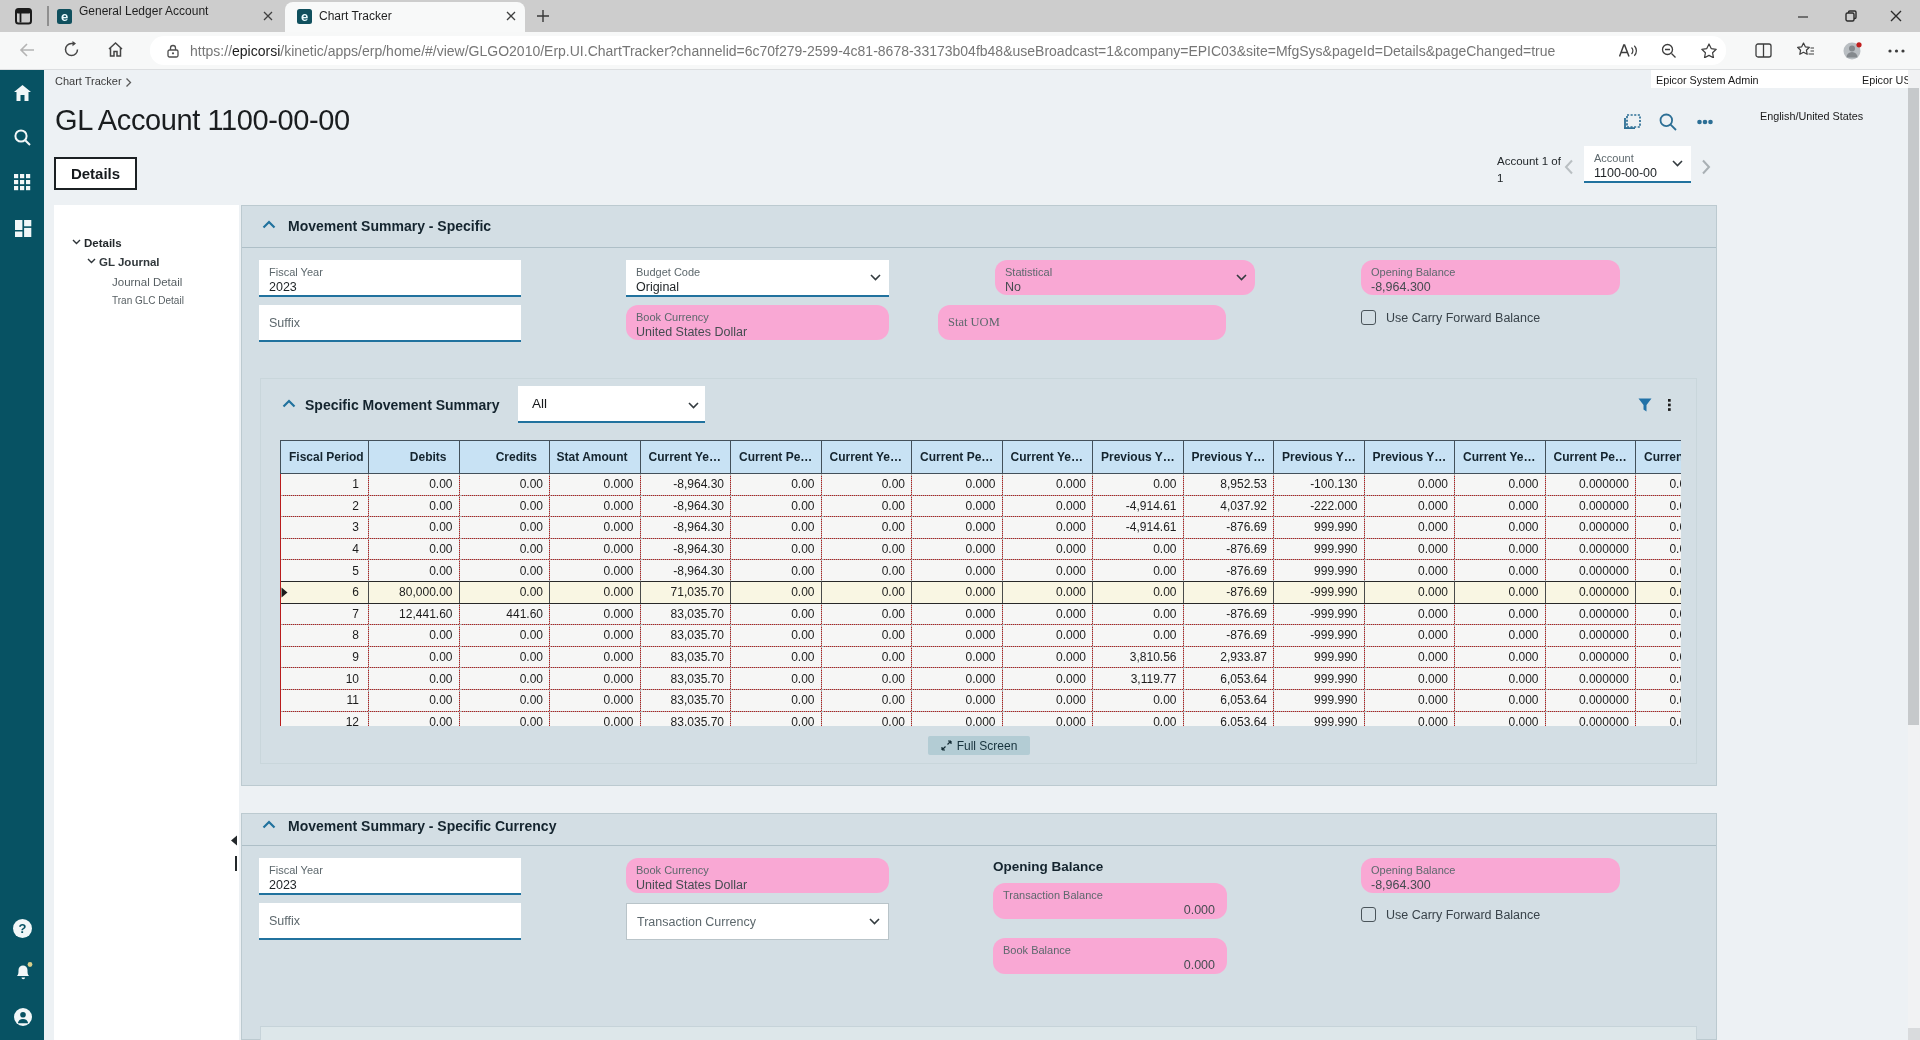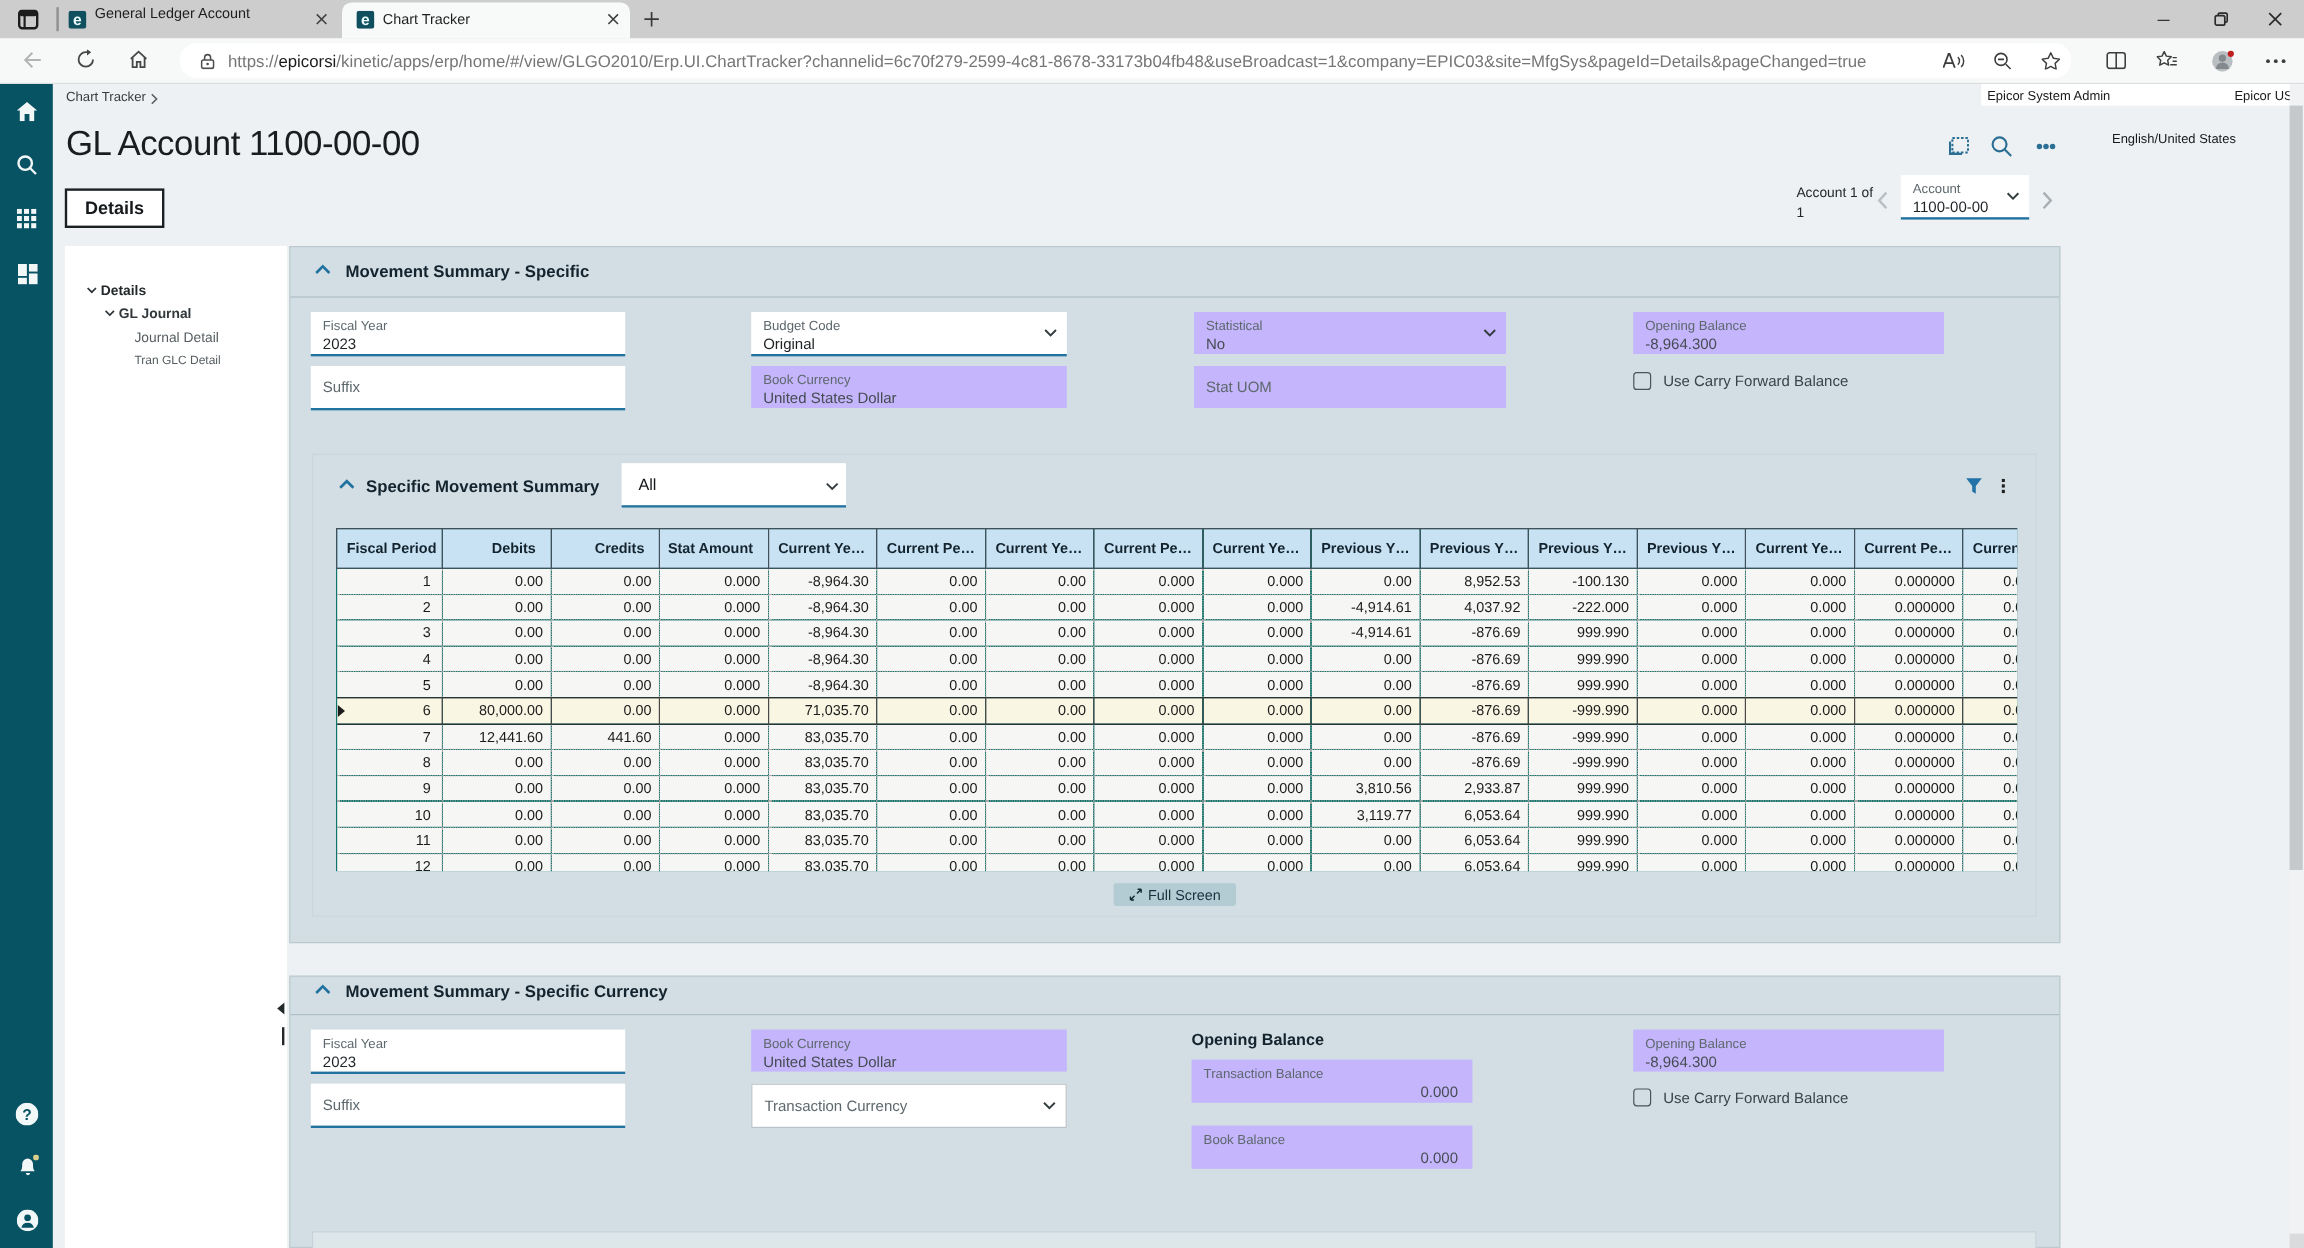--- a/index.html
+++ b/index.html
@@ -1,28 +1,28 @@
 <!DOCTYPE html>
 <html><head><meta charset="utf-8"><style>
 *{margin:0;padding:0;box-sizing:border-box;}
 html,body{width:1920px;height:1040px;overflow:hidden;}
 body{font-family:"Liberation Sans",sans-serif;position:relative;background:#ecf0f3;}
 .abs{position:absolute;}
 svg{display:block;}
 
 .field{position:absolute;background:#fff;padding-left:13px;}
 .field.act{border-bottom:2px solid #21729e;}
-.field.dis{background:#c4b5fd;}
+.field.dis{background:#f9a8d4;border-radius:12px;}
 .field .lbl{position:absolute;left:10px;top:6px;font-size:11px;color:#5d686d;white-space:nowrap;}
 .field .val{position:absolute;left:10px;top:20px;font-size:12.5px;color:#1d2225;white-space:nowrap;}
 .field.dis .val{color:#454c51;}
 .field .plc{position:absolute;left:10px;top:0;height:100%;display:flex;align-items:center;font-size:12.5px;color:#5d686d;}
 .field .chev{position:absolute;right:8px;top:50%;margin-top:-4px;}
 
-#gridwrap{position:absolute;left:280px;top:440px;width:1401px;height:286px;overflow:hidden;background:#0f766e;}
+#gridwrap{position:absolute;left:280px;top:440px;width:1401px;height:286px;overflow:hidden;background:#b91c1c;}
 table.grid{border-collapse:collapse;table-layout:fixed;width:1446px;font-size:12px;color:#1c1c1c;}
 table.grid th{background:#c8e2f4;border:1px solid #43505a;font-weight:bold;font-size:12px;color:#14242e;height:33px;padding:0 12px 0 6px;white-space:nowrap;overflow:hidden;}
 table.grid td{background:#f6f6f5;border-right:1px dotted #a9a9a9;border-bottom:1px dotted #a9a9a9;height:21.6px;padding:0 6px 0 2px;text-align:right;white-space:nowrap;overflow:hidden;}
 table.grid tr.sel td{background:#f9f6e3;border-top:1px solid #282828;border-bottom:1px solid #282828;border-right:1px solid #4a4a4a;}
 table.grid th.l{text-align:left;padding-left:8px;}
 table.grid td:first-child{padding-right:9px;}
 table.grid th.r{text-align:right;}
 </style></head><body>
 <div class="abs" style="left:0;top:0;width:1920px;height:32px;background:#cdcdcd;"></div>
 <svg class="abs" style="left:15px;top:8px" width="18" height="17" viewBox="0 0 18 17">
@@ -231,21 +231,21 @@
     <div class="lbl">Opening Balance</div>
     <div class="val">-8,964.300</div>
   </div>
 <div class="field act" style="left:259px;top:305px;width:262px;height:37px;">
     <div class="plc">Suffix</div>
   </div>
 <div class="field dis" style="left:626px;top:305px;width:263px;height:35px;">
     <div class="lbl">Book Currency</div>
     <div class="val">United States Dollar</div>
   </div>
-<div class="field dis" style="left:995px;top:305px;width:260px;height:35px;">
+<div class="field dis" style="left:938px;top:305px;width:288px;height:35px;font-family:Liberation Serif, serif;">
     <div class="plc">Stat UOM</div>
   </div>
 <div class="abs" style="left:1361px;top:310px;width:15px;height:15px;border:1.4px solid #4a545a;border-radius:3px;"></div>
 <div class="abs" style="left:1386px;top:311px;font-size:12.5px;color:#39434a;">Use Carry Forward Balance</div>
 <div class="abs" style="left:260px;top:378px;width:1437px;height:386px;background:#d3dee4;border:1px solid #c9d6db;"></div>
 <svg class="abs" style="left:282px;top:399px" width="14" height="9" viewBox="0 0 14 9">
     <path d="M1.5 7.5 L7 2 L12.5 7.5" fill="none" stroke="#21729e" stroke-width="2.2"></path>
   </svg>
 <div class="abs" style="left:305px;top:397px;font-size:14px;font-weight:bold;color:#14242e;">Specific Movement Summary</div>
 <div class="abs" style="left:518px;top:386px;width:187px;height:37px;background:#fff;border-bottom:2px solid #21729e;"></div>

